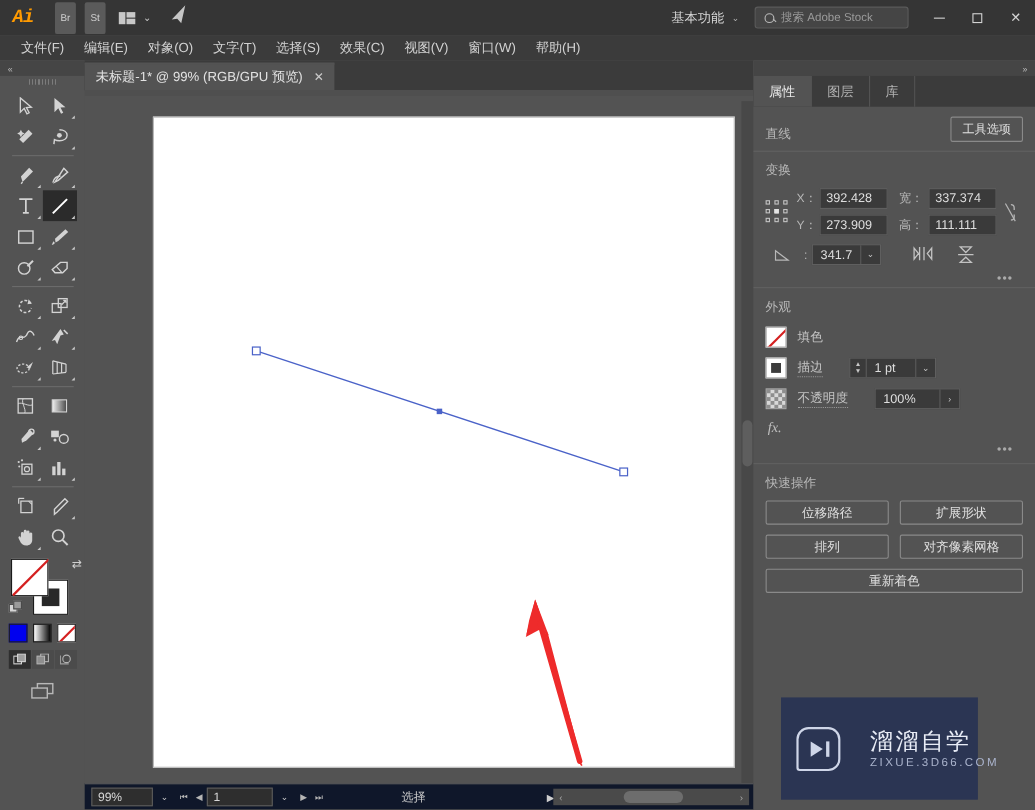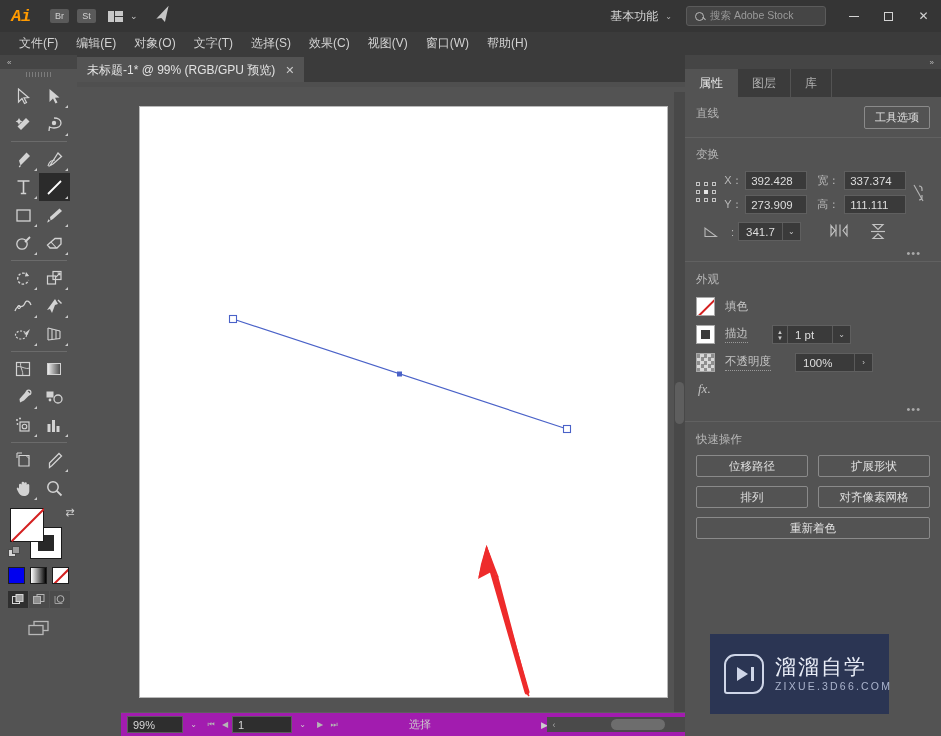--- a/index.html
+++ b/index.html
@@ -16,21 +16,21 @@
   .titlebar {
     position: absolute; left: 0; top: 0; width: 941px; height: 32px;
     background: #353535; display: flex; align-items: center;
   }
   .ai-logo {
     width: 42px; height: 32px; display: flex; align-items: center; justify-content: center;
     color: #ff9a00; font-size: 17px; font-weight: bold; font-style: italic;
     font-family: Liberation Mono, monospace; letter-spacing: -0.5px;
   }
   .tb-btn {
-    margin-left: 8px; height: 14px; min-width: 19px; padding: 0 3px;
+    margin-left: 8px; height: 29px; min-width: 19px; padding: 0 3px;
     background: #5a5a5a; color: #d0d0d0; font-size: 9px;
     display: flex; align-items: center; justify-content: center;
     border-radius: 2px;
   }
   .tb-icon { margin-left: 12px; display: flex; align-items: center; }
   .grid-ico { width: 16px; height: 11px; display: grid;
     grid-template-columns: 6px 8px; grid-template-rows: 5px 5px; gap: 1px; }
   .grid-ico i { background: #c8c8c8; display: block; }
   .grid-ico i.b { grid-row: span 2; }
   .chev { margin-left: 6px; color: #c8c8c8; font-size: 9px; }
@@ -153,23 +153,22 @@
     background: #484848; }
   .vthumb { position: absolute; right: 1px; top: 290px; width: 9px; height: 42px;
     background: #5e5e5e; border-radius: 5px; }
 
   .sel-svg { position: absolute; left: 0; top: 0; width: 608px; height: 630px;
     pointer-events: none; }
 
   
   .statusbar {
     position: absolute; left: 77px; top: 712px; width: 608px; height: 24px;
-    background: #a21caf; display: flex; align-items: center; gap: 0px;
+    background: #0f172a; display: flex; align-items: center; gap: 0px;
     border-top: 1px solid #5e5e5e;
-    margin-left: 44px;
   }
   .zoomfield { width: 56px; height: 17px; background: #2e2e2e; border: 1px solid #5c5c5c;
     color: #d7d7d7; font-size: 11px; display: flex; align-items: center; padding-left: 5px;
     margin-left: 6px; }
   .mini-chev { width: 21px; height: 17px; display: flex; align-items: center;
     justify-content: center; color: #cfcfcf; font-size: 8px; }
   .navbtn { width: 14px; height: 17px; display: flex; align-items: center;
     justify-content: center; color: #b5b5b5; font-size: 8px; }
   .pagefield { width: 60px; height: 17px; background: #2e2e2e; border: 1px solid #5c5c5c;
     color: #d7d7d7; font-size: 11px; display: flex; align-items: center; padding-left: 5px; }
@@ -191,21 +190,21 @@
     padding-right: 8px; background: #454545; }
   .rp-collapse .dd { color: #bbb; font-size: 8px; letter-spacing: -1px; }
   .rp-tabs { height: 28px; background: #3b3b3b; display: flex; align-items: stretch; }
   .rp-tab { padding: 0 14px; display: flex; align-items: center; color: #b0b0b0;
     font-size: 12px; border-right: 1px solid #535353; }
   .rp-tab.active { background: #535353; color: #e8e8e8; }
   .rp-body { padding: 0; }
 
   .sec { padding: 9px 11px 6px; }
   .sec-divider { height: 1px; background: #616161; }
-  .rowflex { display: flex; align-items: flex-start; }
+  .rowflex { display: flex; align-items: flex-end; }
   .sectitle { color: #b8b8b8; font-size: 11.5px; }
   .toolopt {
     margin-left: auto; border: 1px solid #8a8a8a; border-radius: 2px;
     color: #e0e0e0; font-size: 11px; padding: 3px 10px; background: #535353;
   }
 
   .numfield {
     background: #3a3a3a; border: 1px solid #5f5f5f; color: #dedede;
     font-size: 11.5px; height: 19px; width: 62px; display: flex; align-items: center;
     padding-left: 5px; font-family: "Liberation Sans", sans-serif;
@@ -247,22 +246,22 @@
   .qbtn {
     border: 1px solid #8a8a8a; border-radius: 2px; color: #e0e0e0; font-size: 11.5px;
     height: 22px; display: flex; align-items: center; justify-content: center;
     background: #535353;
   }
   .qgrid { display: grid; grid-template-columns: 1fr 1fr; gap: 9px 10px; margin-top: 8px; }
   .qfull { grid-column: 1 / -1; }
 
   
   .watermark {
-    position: absolute; left: 710px; top: 634px; width: 179px; height: 80px;
-    background: #2b3553; display: flex; align-items: center; gap: 11px; padding-left: 14px;
+    position: absolute; left: 710px; top: 634px; width: 179px; height: 93px;
+    background: #2b3553; display: flex; align-items: center; gap: 27px; padding-left: 14px;
   }
   .wm-play { width: 40px; height: 40px; border: 2.5px solid #cfd6e8;
     border-radius: 11px 11px 11px 3px; position: relative; flex: none; }
   .wm-play::before { content: ''; position: absolute; left: 11px; top: 11px;
     width: 0; height: 0; border-left: 11px solid #cfd6e8;
     border-top: 7px solid transparent; border-bottom: 7px solid transparent; }
   .wm-play::after { content: ''; position: absolute; left: 25px; top: 11px;
     width: 2.5px; height: 14px; background: #cfd6e8; }
   .wm-text { display: flex; flex-direction: column; }
   .wm-cn { color: #e8ecf6; font-size: 21px; letter-spacing: 2px; line-height: 24px;

